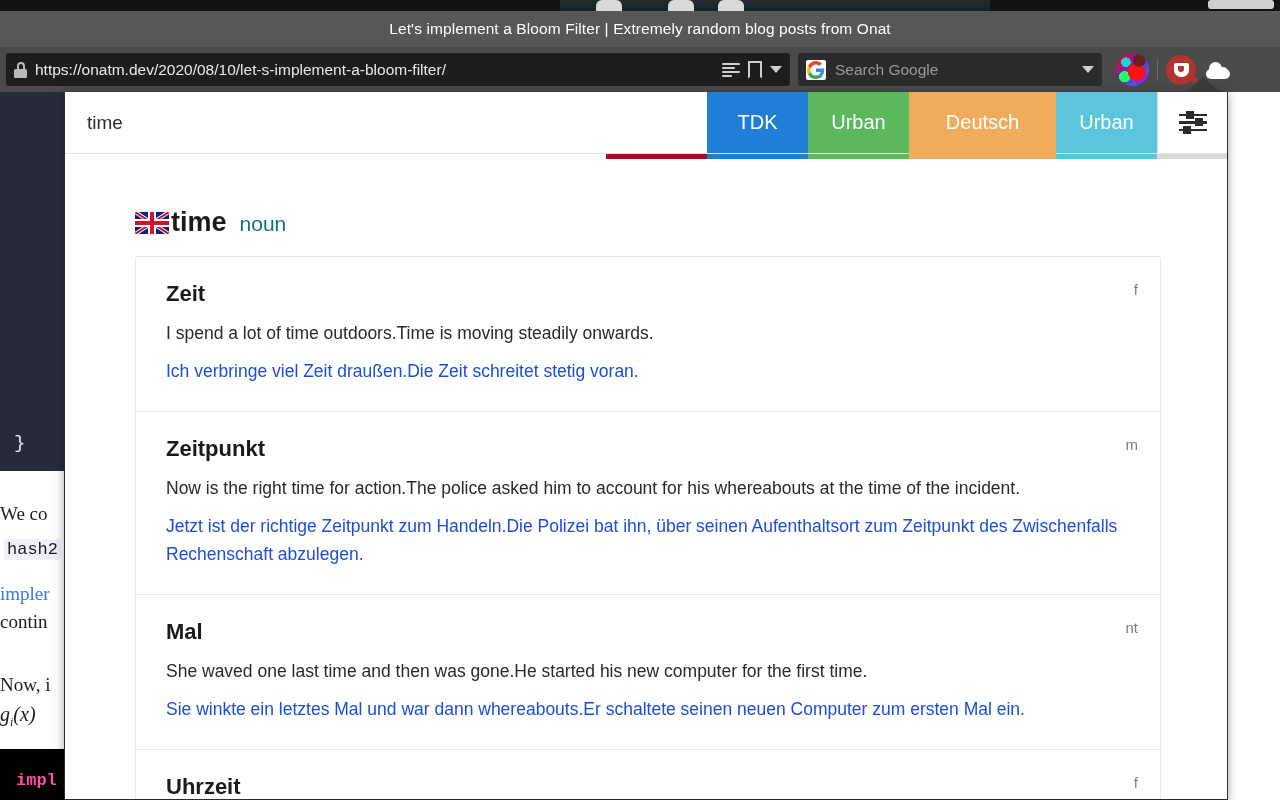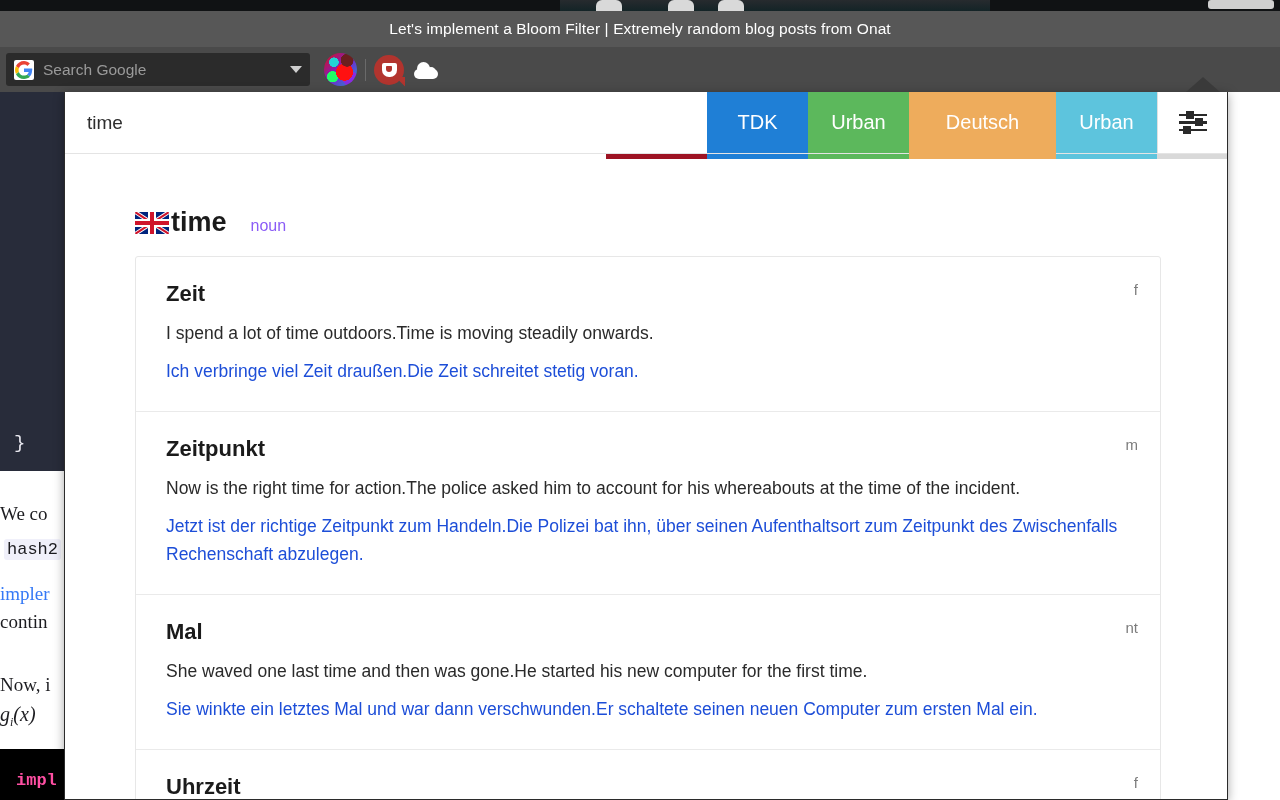--- a/index.html
+++ b/index.html
@@ -226,21 +226,21 @@
   .flag .dw1 { transform: translate(-50%,-50%) rotate(33deg); }
   .flag .dw2 { transform: translate(-50%,-50%) rotate(-33deg); }
   .flag .dr1, .flag .dr2 { position: absolute; left: 50%; top: 50%; width: 44px; height: 2px; background: #cf142b; transform-origin: center; }
   .flag .dr1 { transform: translate(-50%,-50%) rotate(33deg); }
   .flag .dr2 { transform: translate(-50%,-50%) rotate(-33deg); }
   .flag .cw-h { position: absolute; left: 0; top: 7px; width: 34px; height: 8px; background: #fff; }
   .flag .cw-v { position: absolute; left: 13px; top: 0; width: 8px; height: 22px; background: #fff; }
   .flag .cr-h { position: absolute; left: 0; top: 9px; width: 34px; height: 4px; background: #cf142b; }
   .flag .cr-v { position: absolute; left: 15px; top: 0; width: 4px; height: 22px; background: #cf142b; }
   .word { font-size: 27px; font-weight: bold; color: #1b1b1b; }
-  .pos { font-size: 16px; color: #8b5cf6; margin-left: 24px; font-weight: normal; }
+  .pos { font-size: 21px; color: #0f766e; margin-left: 13px; font-weight: normal; }
 
   .card-list { border: 1px solid #e7e7e7; border-radius: 3px; width: 1026px; }
   .card { padding: 24px 30px 26px 30px; border-bottom: 1px solid #eaeaea; position: relative; }
   .card:last-child { border-bottom: none; }
   .term { font-size: 22px; font-weight: bold; color: #1b1b1b; margin-bottom: 13px; }
   .gender { position: absolute; right: 22px; top: 24px; font-size: 15px; color: #7c7c7c; }
   .ex-en { font-size: 17.5px; color: #2a2a2a; line-height: 1.55; margin-bottom: 11px; }
   .ex-de { font-size: 17.5px; color: #1d4ed8; line-height: 1.55; }
 </style>
 </head>
@@ -271,20 +271,41 @@
     <div class="tabpill" style="left:668px;width:26px;"></div>
     <div class="tabpill" style="left:718px;width:26px;"></div>
     <div class="right-pill"></div>
   </div>
 
   <div class="titlebar">
     <span class="title">Let's implement a Bloom Filter | Extremely random blog posts from Onat</span>
   </div>
 
   <div class="navbar">
+    <div class="urlbox">
+      <span class="lock">
+          <span class="shk"></span>
+          <span class="body"></span>
+        </span>
+      <span class="url">https://onatm.dev/2020/08/10/let-s-implement-a-bloom-filter/</span>
+      <span class="ic">
+        <span class="reader">
+            <i></i>
+            <i></i>
+            <i></i>
+            <i></i>
+          </span>
+      </span>
+      <span class="ic">
+          <span class="bmk"></span>
+        </span>
+      <span class="ic">
+          <span class="caret-d"></span>
+        </span>
+    </div>
     <div class="searchbox">
       <span class="glogo">
         <svg width="18" height="18" viewBox="0 0 48 48" aria-hidden="true">
           <path fill="#EA4335" d="M24 9.5c3.5 0 6.6 1.2 9 3.6l6.7-6.7C35.5 2.5 30.2 0 24 0 14.6 0 6.5 5.4 2.6 13.2l7.8 6.1C12.3 13.2 17.6 9.5 24 9.5z"></path>
           <path fill="#4285F4" d="M46.1 24.6c0-1.6-.1-3.2-.4-4.6H24v9.1h12.4c-.5 2.9-2.1 5.4-4.5 7l7.1 5.5c4.2-3.9 6.6-9.6 6.6-17z"></path>
           <path fill="#FBBC05" d="M10.4 28.7c-.5-1.4-.8-2.9-.8-4.7s.3-3.3.8-4.7l-7.8-6.1C.9 16.5 0 20.1 0 24s.9 7.5 2.6 10.8l7.8-6.1z"></path>
           <path fill="#34A853" d="M24 48c6.5 0 11.9-2.1 15.9-5.8l-7.1-5.5c-2 1.4-4.6 2.2-8.8 2.2-6.4 0-11.7-3.7-13.6-9.8l-7.8 6.1C6.5 42.6 14.6 48 24 48z"></path>
         </svg>
       </span>
       <span class="search-ph">Search Google</span>
@@ -377,21 +398,21 @@
           <div class="gender">m</div>
           <div class="term">Zeitpunkt</div>
           <div class="ex-en">Now is the right time for action.The police asked him to account for his whereabouts at the time of the incident.</div>
           <div class="ex-de">Jetzt ist der richtige Zeitpunkt zum Handeln.Die Polizei bat ihn, über seinen Aufenthaltsort zum Zeitpunkt des Zwischenfalls Rechenschaft abzulegen.</div>
         </div>
 
         <div class="card">
           <div class="gender">nt</div>
           <div class="term">Mal</div>
           <div class="ex-en">She waved one last time and then was gone.He started his new computer for the first time.</div>
-          <div class="ex-de">Sie winkte ein letztes Mal und war dann verschwunden.Er schaltete seinen neuen Computer zum ersten Mal ein.</div>
+          <div class="ex-de">Sie winkte ein letztes Mal und war dann whereabouts.Er schaltete seinen neuen Computer zum ersten Mal ein.</div>
         </div>
 
         <div class="card">
           <div class="gender">f</div>
           <div class="term">Uhrzeit</div>
         </div>
 
       </div>
     </div>
   </div>

